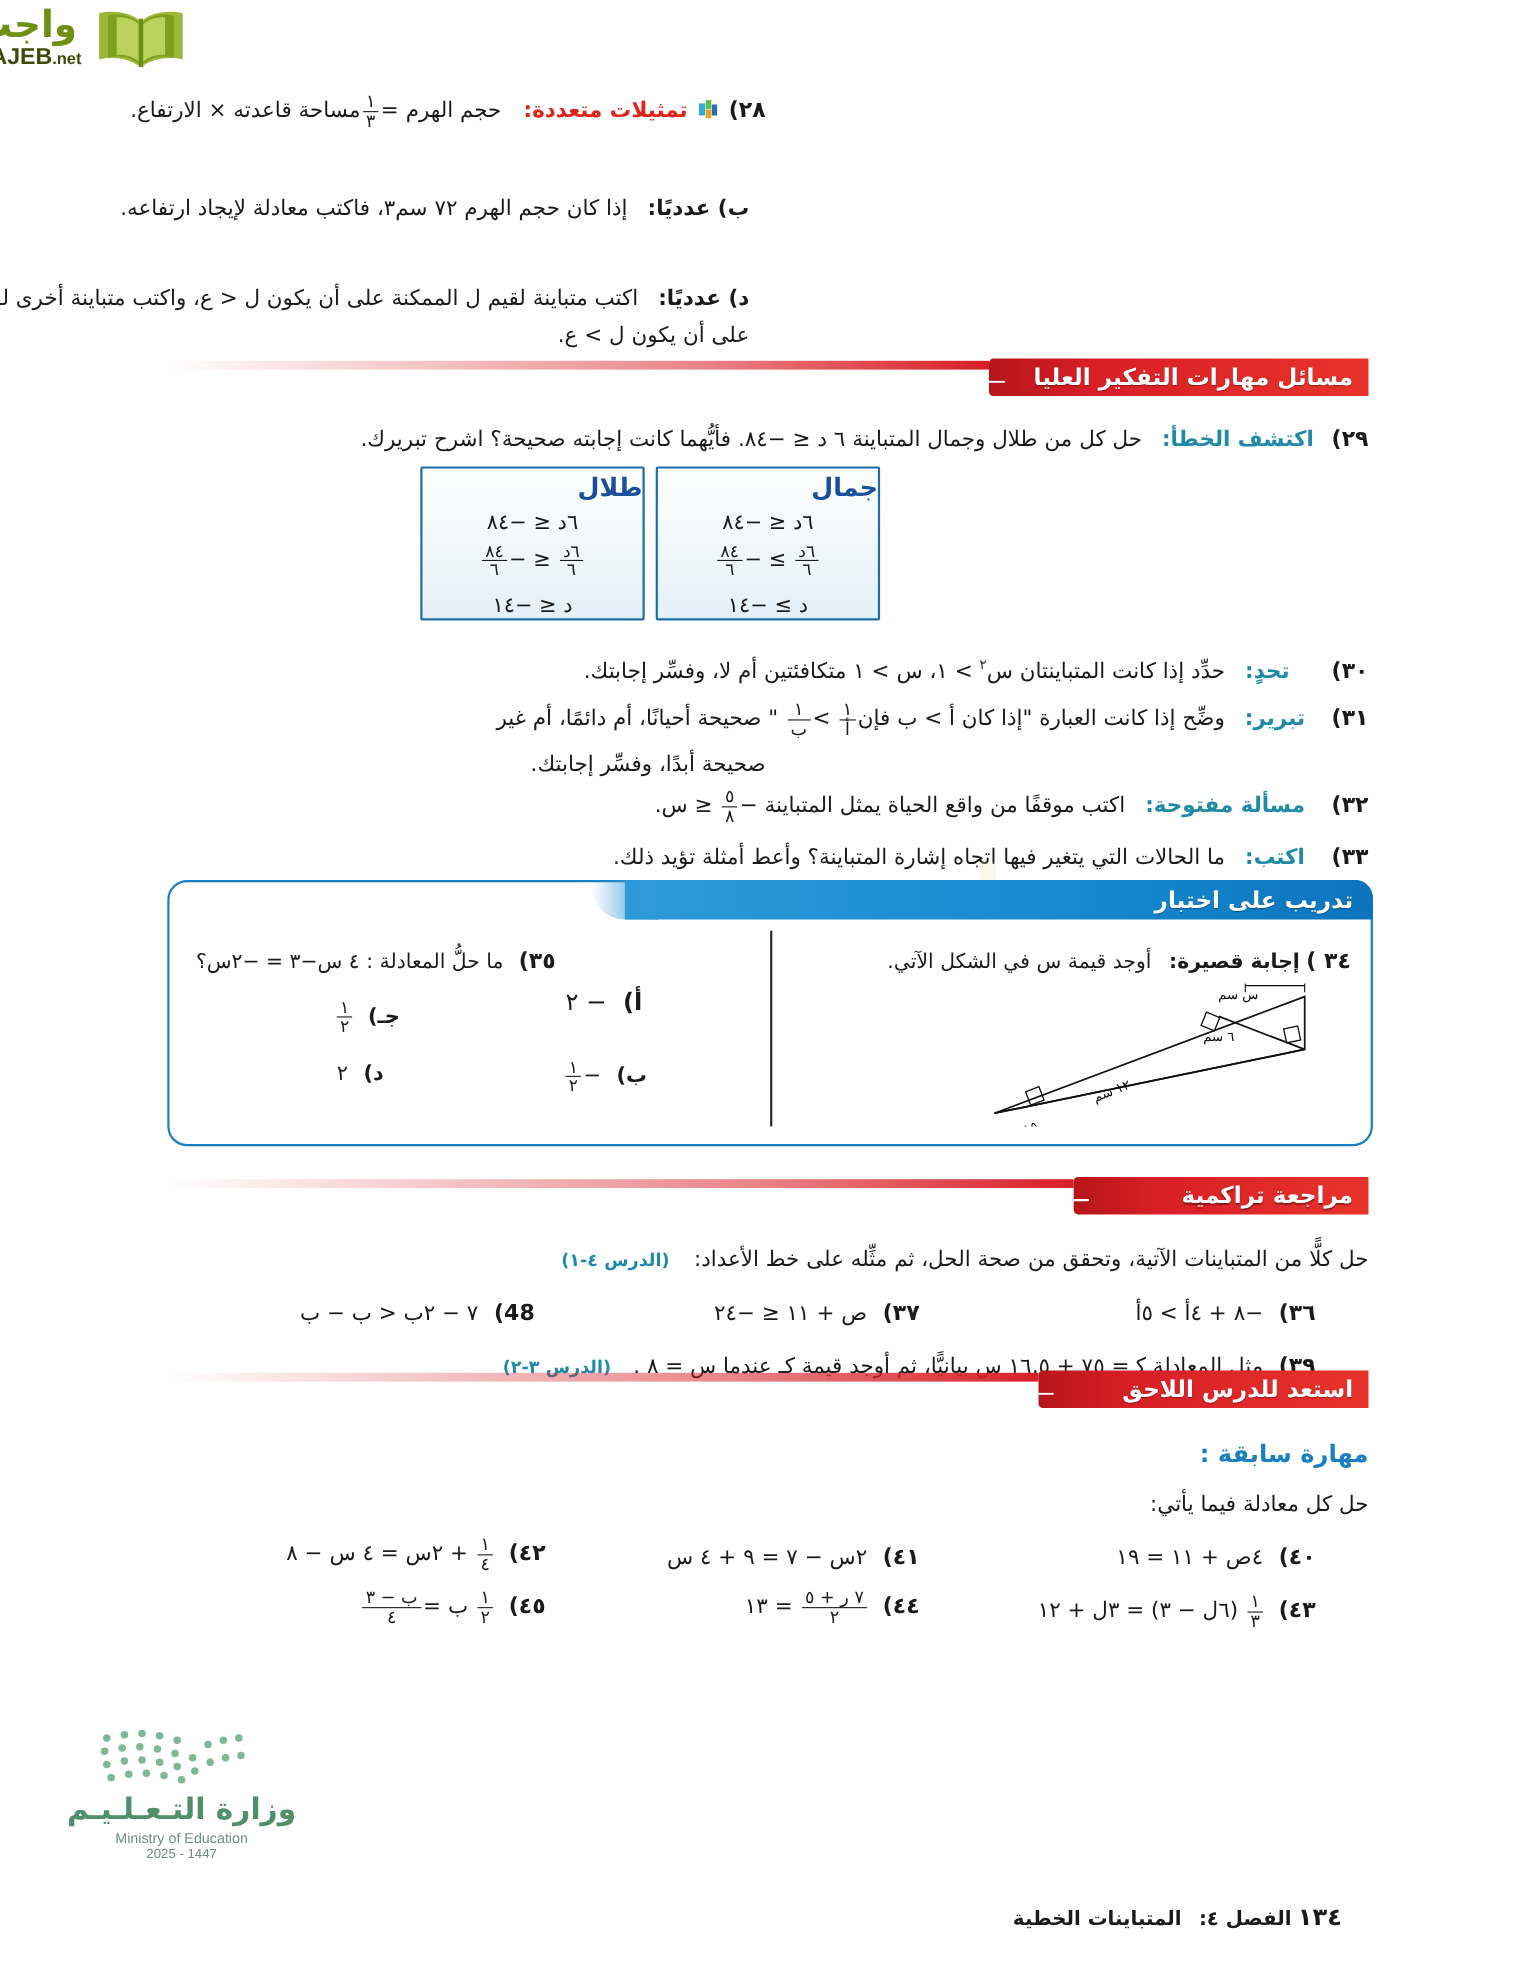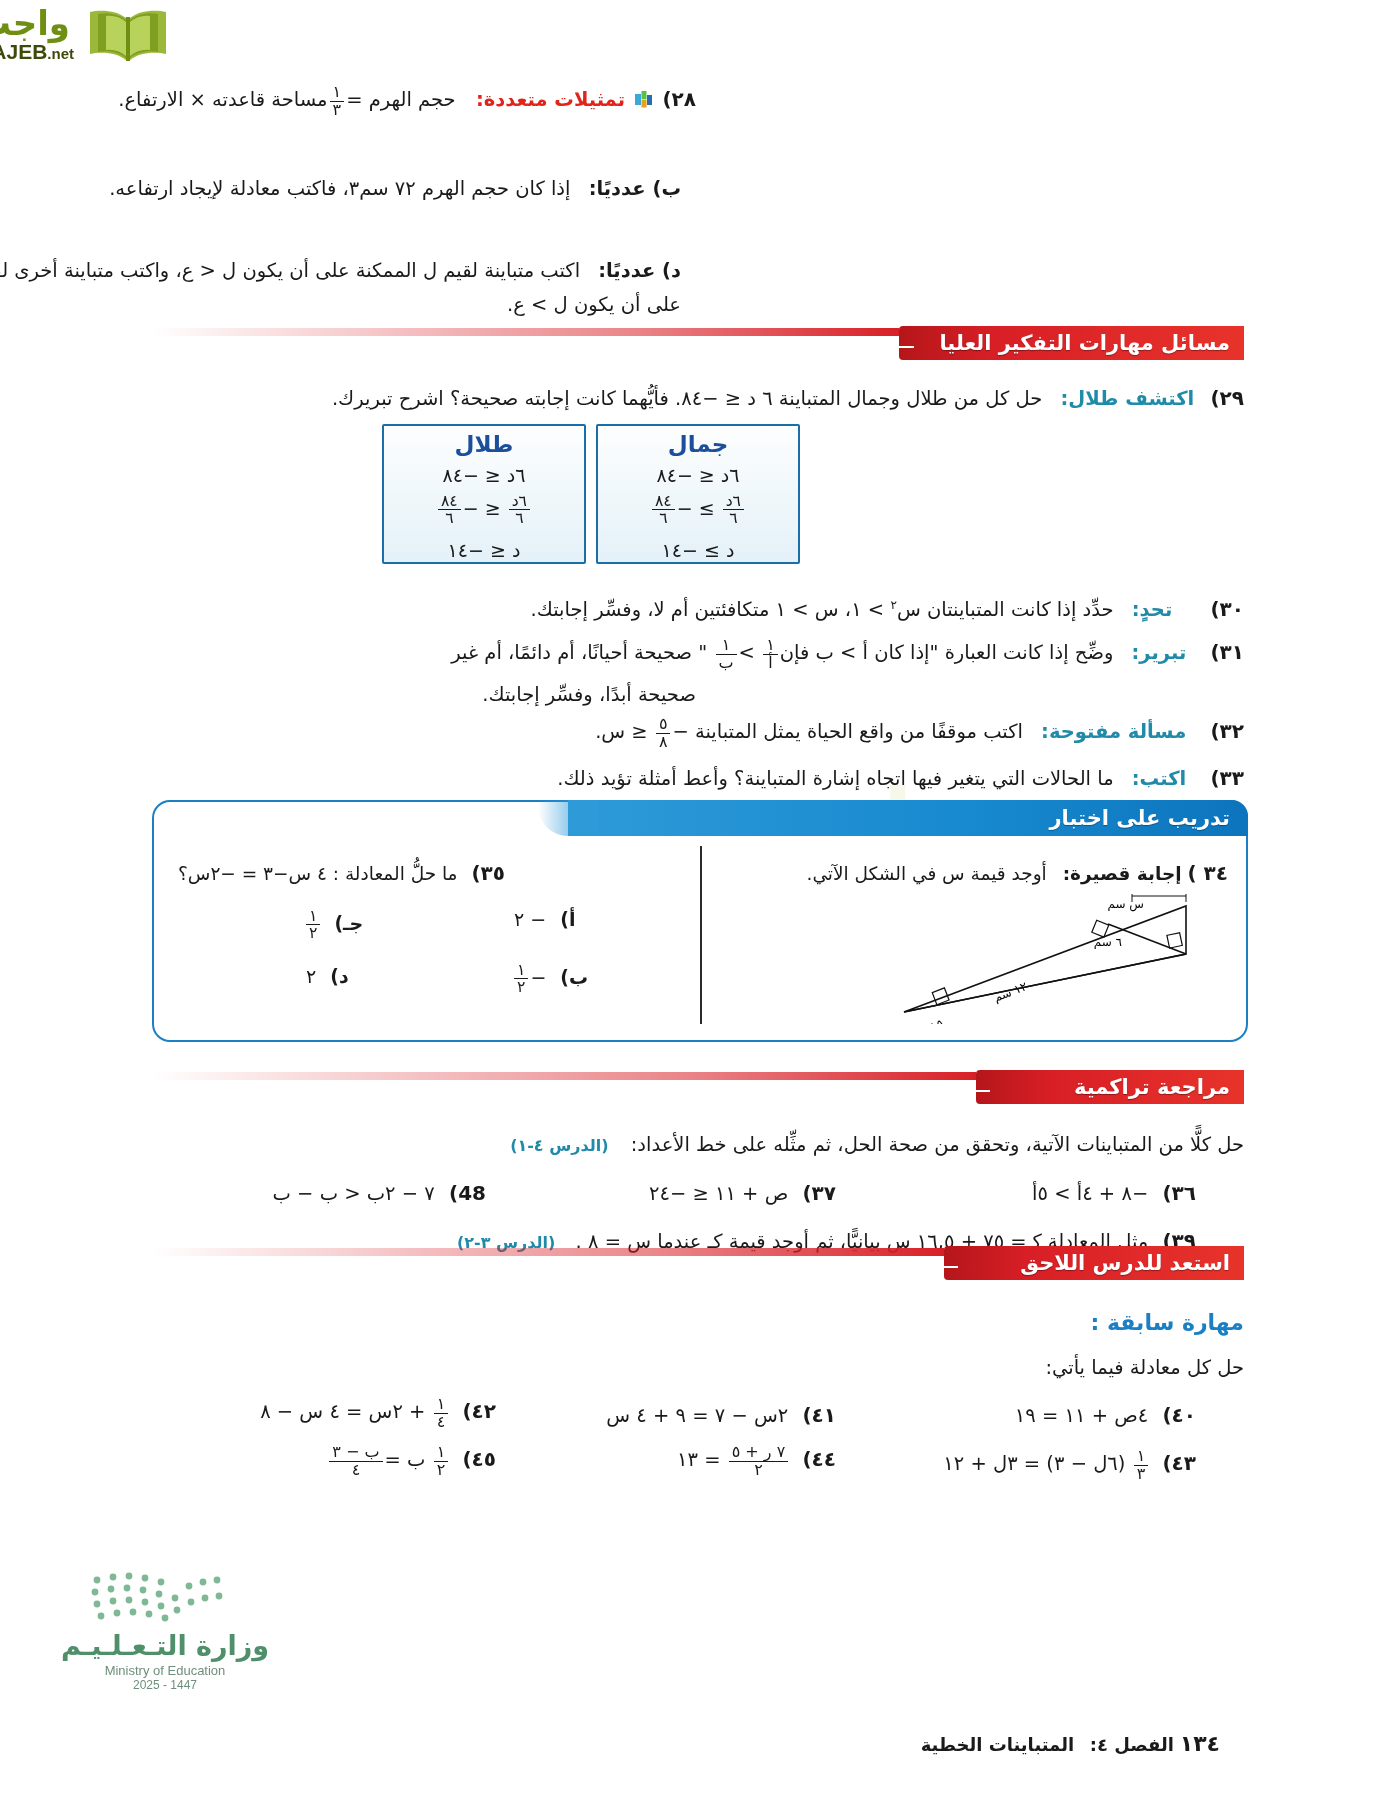--- a/index.html
+++ b/index.html
@@ -65,21 +65,21 @@
     border-top-left-radius:14px; background:transparent;
   }
 
   
   .ebox {
     position:absolute; border:2px solid #1b6ea8;
     background:linear-gradient(180deg,#fdfefe 0%,#e4f1f8 100%);
     border-radius:2px;
   }
   .ebox .nm {
-    text-align:center; color:#1b4f9c; font-weight:bold;
+    color:#1b4f9c; font-weight:bold;
     font-size:23px; margin-top:5px;
   }
   .ebox .line { text-align:center; font-size:19px; margin-top:7px; }
 
   
   .testprep {
     position:absolute; left:152px; top:800px; width:1092px; height:238px;
     border:2.5px solid #1b7fc4; border-radius:18px; background:#fff;
   }
   .tp-head {
@@ -159,21 +159,21 @@
 
   <div class="banner" style="top:326px; right:152px; left:152px;">
     <div class="bar red-bar" style="width:345px;"></div>
     <div class="tail red-tail" style="right:345px; left:0; top:2px; height:8px;"></div>
     <div class="notch" style="right:330px; width:60px;"></div>
     <div class="label">مسائل مهارات التفكير العليا</div>
   </div>
 
   <div class="txt" style="top:383px; right:152px;">
     <span class="num">٢٩)</span>
-    <span class="lbl-teal" style="margin-right:10px;">اكتشف طلال:</span>
+    <span class="lbl-teal" style="margin-right:10px;">اكتشف الخطأ:</span>
     <span style="margin-right:12px;">حل كل من طلال وجمال المتباينة ٦ د ≤ −٨٤. فأيُّهما كانت إجابته صحيحة؟ اشرح تبريرك.</span>
   </div>
 
   <div class="ebox" style="top:424px; right:596px; width:200px; height:136px;">
     <div class="nm">جمال</div>
     <div class="line">
       <span>٦د</span>
       <span>≤</span>
       <span>−٨٤</span>
     </div>
@@ -273,21 +273,21 @@
       <text x="258" y="14" font-size="12" font-family="DejaVu Sans, sans-serif" direction="rtl">س سم</text>
       <text x="236" y="52" font-size="12" font-family="DejaVu Sans, sans-serif" direction="rtl">٦ سم</text>
       <text x="140" y="92" font-size="12" font-family="DejaVu Sans, sans-serif" direction="rtl" transform="rotate(-21 150 88)">١٢ سم</text>
       <text x="56" y="128" font-size="12" font-family="DejaVu Sans, sans-serif" direction="rtl" transform="rotate(-21 70 124)">١٥ سم</text>
     </svg>
 
     <div class="txt" style="top:56px; left:24px; font-size:18.5px;">
       <span class="num">٣٥)</span>
       <span style="margin-right:8px;">ما حلُّ المعادلة : ٤ س−٣ = −٢س؟</span>
     </div>
-    <div class="txt" style="top:103px; left:360px; font-size:19px;">
+    <div class="txt" style="top:93px; left:360px; font-size:22px;">
       <span class="lbl-blk">أ)</span>
       <span style="margin-right:8px;">− ٢</span>
     </div>
     <div class="txt" style="top:106px; left:150px; font-size:19px;">
       <span class="lbl-blk">جـ)</span>
       <span class="frac" style="margin-right:8px;"><span class="n">١</span><span class="d">٢</span></span>
     </div>
     <div class="txt" style="top:160px; left:358px; font-size:19px;">
       <span class="lbl-blk">ب)</span>
       <span style="margin-right:8px;">−</span><span class="frac"><span class="n">١</span><span class="d">٢</span></span>

